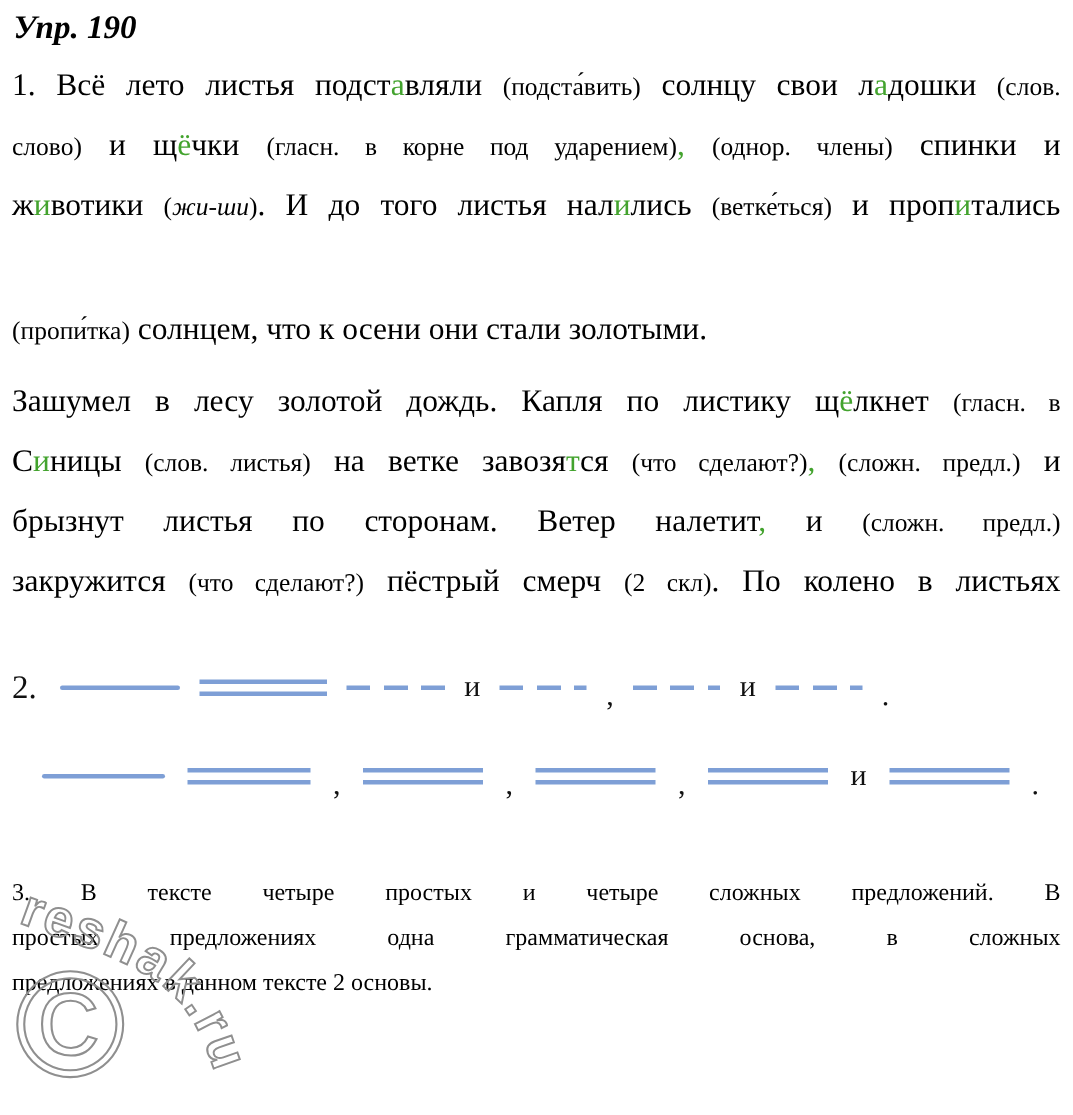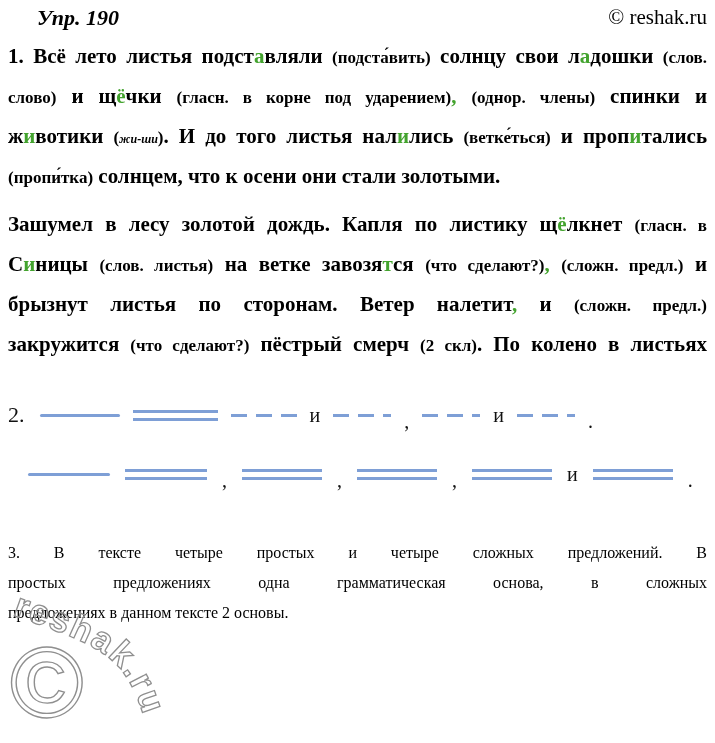--- a/index.html
+++ b/index.html
@@ -1,42 +1,42 @@
 <!DOCTYPE html>
 <html style="--green: #43a32e; --blue: #7e9fd6;"><head>
 <meta charset="utf-8">
 <style>
   html,body { margin:0; padding:0; background:#fff; }
   .page {
     position:relative; width:715px; height:743px; background:#fff;
     font-family:"Liberation Serif", serif; color:#000; overflow:hidden;
   }
-  .header { display:flex; justify-content:space-between; align-items:flex-start; padding:5px 8px 0 9px;margin-left:28px; }
+  .header { display:flex; justify-content:space-between; align-items:flex-start; padding:5px 8px 0 9px; }
   .ex-title { font-weight:bold; font-style:italic; font-size:22px; }
   .copyright { font-size:21px; }
 
   .content { padding:0 8px 0 8px; }
   .para { margin:0; }
   .p1 { margin-top:5px; }
   .p2 { margin-top:8px; }
   .tline {
     font-size:21px; height:40px; line-height:40px;
-    text-align:justify; text-align-last:justify;font-weight:bold;
+    text-align:justify; text-align-last:justify;
   }
-  .tline.last { text-align:center; text-align-last:left; }
+  .tline.last { text-align:center; text-align-last:left;margin-top:43px; }
   .s3 { margin-top:51px; }
   .s3line {
     font-size:16px; height:30px; line-height:30px;
     text-align:justify; text-align-last:justify;
   }
   .s3line.last { text-align:left; text-align-last:left; }
 
   .g  { color:var(--green,#43a32e); }
   .sm { font-size:17px; }
-  .smi{ font-size:12px; font-style:italic; }
+  .smi{ font-size:17px; font-style:italic; }
 
   
   .scheme-block { margin-top:38px; }
   .scheme-row { display:flex; align-items:center; height:26px; gap:13px; }
   .scheme-row.r2 { margin-top:33px; margin-left:20px; gap:15px; }
   .sch-num { font-size:22px; color:#111; margin-right:2px; }
   .sch-word { font-size:20px; color:#111; line-height:20px; }
   .sch-word.low { position:relative; top:6px; }
   .sch-line { display:inline-block; flex:none; }
   .sch-single { height:3px; background:var(--blue,#7e9fd6); border-radius:2px; }
@@ -47,21 +47,20 @@
 
   .watermark { position:absolute; left:0; top:573px; pointer-events:none; }
 </style>
 </head>
 <body>
 
 <div class="page">
 
   <div class="header">
     <span class="ex-title">Упр. 190</span>
-    <span class="copyright">© reshak.ru</span>
   </div>
 
   <div class="content">
 
     <div class="para p1">
       <div class="tline"><span>1. Всё лето листья подст</span><span class="g">а</span><span>вляли </span><span class="sm">(подста́вить)</span><span> солнцу свои л</span><span class="g">а</span><span>дошки </span><span class="sm">(слов.</span></div>
       <div class="tline"><span class="sm">слово)</span><span> и щ</span><span class="g">ё</span><span>чки </span><span class="sm">(гласн. в корне под ударением)</span><span class="g">,</span><span> </span><span class="sm">(однор. члены)</span><span> спинки и</span></div>
       <div class="tline"><span>ж</span><span class="g">и</span><span>вотики </span><span class="sm">(</span><span class="smi">жи-ши</span><span class="sm">)</span><span>. И до того листья нал</span><span class="g">и</span><span>лись </span><span class="sm">(ветке́ться)</span><span> и проп</span><span class="g">и</span><span>тались</span></div>
       <div class="tline last"><span class="sm">(пропи́тка)</span><span> солнцем, что к осени они стали золотыми.</span></div>
     </div>

